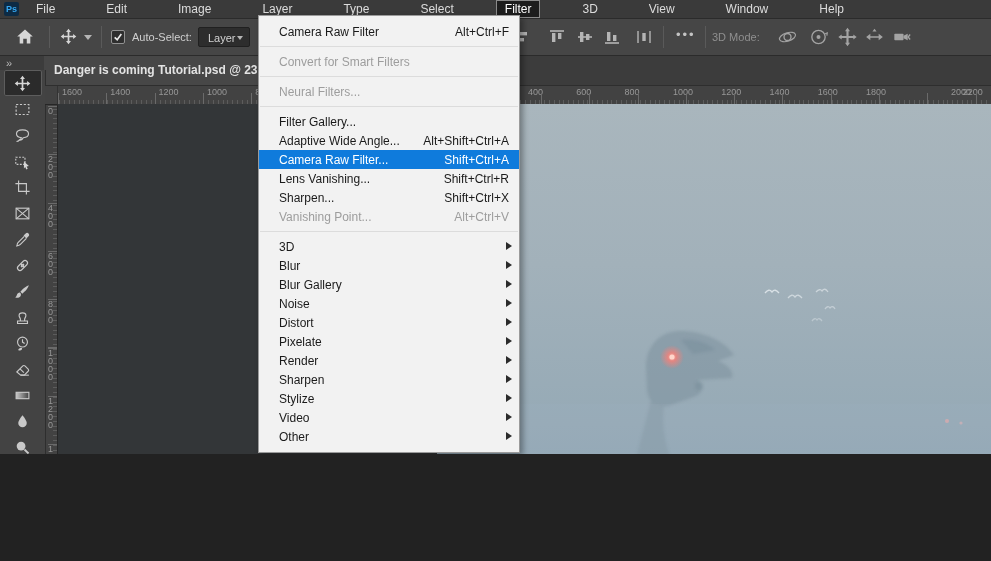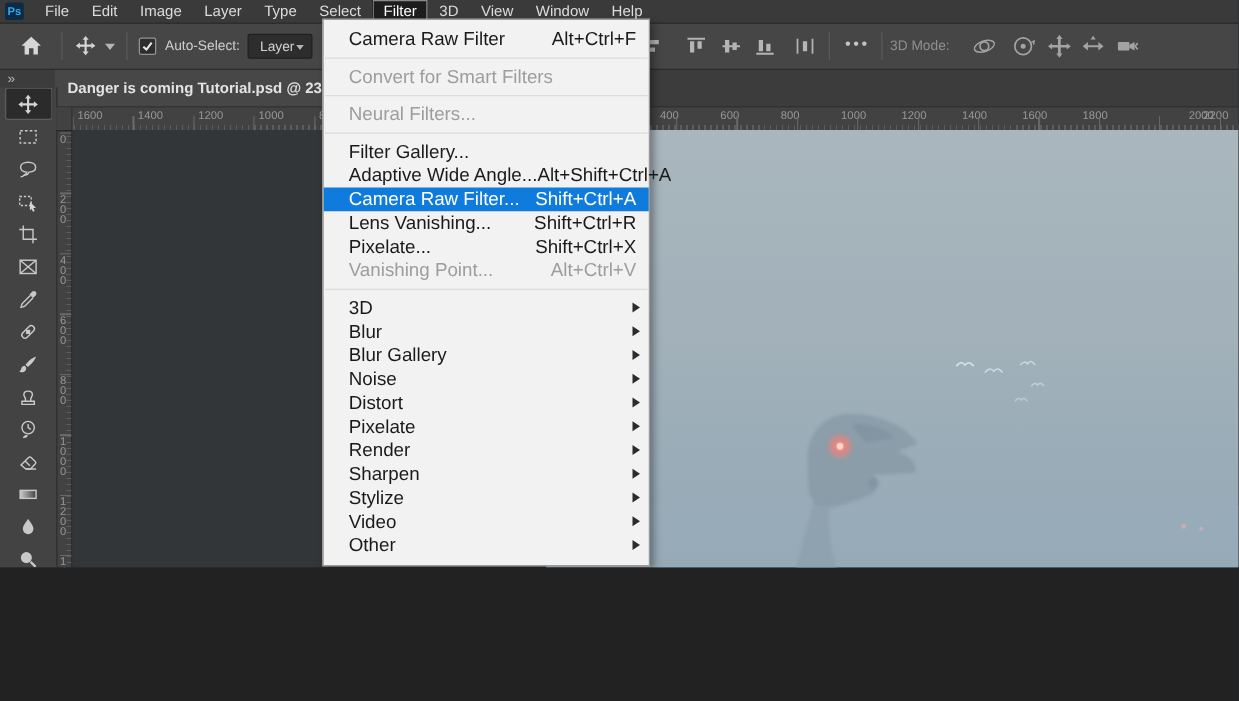--- a/index.html
+++ b/index.html
@@ -71,37 +71,37 @@
   #workspace{position:absolute;left:58px;top:104px;width:933px;height:457px;background:#333638;}
   #canvas{position:absolute;left:379px;top:0;width:554px;height:457px;
           background:linear-gradient(180deg,#a9b6bd 0%,#a2b1ba 35%,#96aab6 70%,#8aa3b3 100%);}
   #watermark{position:absolute;right:15px;bottom:11px;color:#fff;font-size:29px;font-weight:900;
      letter-spacing:1px;text-shadow:0 0 4px rgba(0,0,0,.55),2px 2px 3px rgba(0,0,0,.45);}
   
   #filter-menu{position:absolute;left:258px;top:15px;width:262px;background:#f2f2f2;
      border:1px solid #9b9b9b;box-shadow:3px 3px 6px rgba(0,0,0,.35);z-index:50;
      padding:6px 0;box-sizing:border-box;}
   .menu-row{position:relative;height:19px;display:flex;align-items:center;
-     padding:0 10px 0 20px;font-size:15px;color:#1a1a1a;cursor:default;}
+     padding:0 10px 0 20px;font-size:12px;color:#1a1a1a;cursor:default;}
   .menu-row .mlabel{flex:1 1 auto;white-space:nowrap;}
   .menu-row .mshortcut{flex:0 0 auto;white-space:nowrap;}
   .menu-row.disabled{color:#9d9d9d;}
   .menu-row.highlighted{background:#0f7bdc;color:#fff;}
   .menu-sep{height:1px;background:#dcdcdc;margin:5px 1px;}
   .submenu-arrow{position:absolute;right:7px;top:5px;width:0;height:0;
      border-top:4.5px solid transparent;border-bottom:4.5px solid transparent;border-left:6px solid #2b2b2b;}
 </style>
 </head>
 <body>
 
 <div id="frame">
 
   <div id="menubar">
     <div id="ps-logo">Ps</div>
-    <div id="menubar-items" style="display: flex;">
+    <div id="menubar-items" style="display: flex; gap: 33px;">
         <div class="mb-item">File</div>
         <div class="mb-item">Edit</div>
         <div class="mb-item">Image</div>
         <div class="mb-item">Layer</div>
         <div class="mb-item">Type</div>
         <div class="mb-item">Select</div>
         <div class="mb-item active">Filter</div>
         <div class="mb-item">3D</div>
         <div class="mb-item">View</div>
         <div class="mb-item">Window</div>
@@ -472,21 +472,21 @@
       </div>
       <div class="menu-row highlighted">
         <span class="mlabel">Camera Raw Filter...</span>
         <span class="mshortcut">Shift+Ctrl+A</span>
       </div>
       <div class="menu-row">
         <span class="mlabel">Lens Vanishing...</span>
         <span class="mshortcut">Shift+Ctrl+R</span>
       </div>
       <div class="menu-row">
-        <span class="mlabel">Pixelate...</span>
+        <span class="mlabel">Sharpen...</span>
         <span class="mshortcut">Shift+Ctrl+X</span>
       </div>
       <div class="menu-row disabled">
         <span class="mlabel">Vanishing Point...</span>
         <span class="mshortcut">Alt+Ctrl+V</span>
       </div>
       <div class="menu-sep"></div>
       <div class="menu-row">
         <span class="mlabel">3D</span>
         <span class="submenu-arrow"></span>

